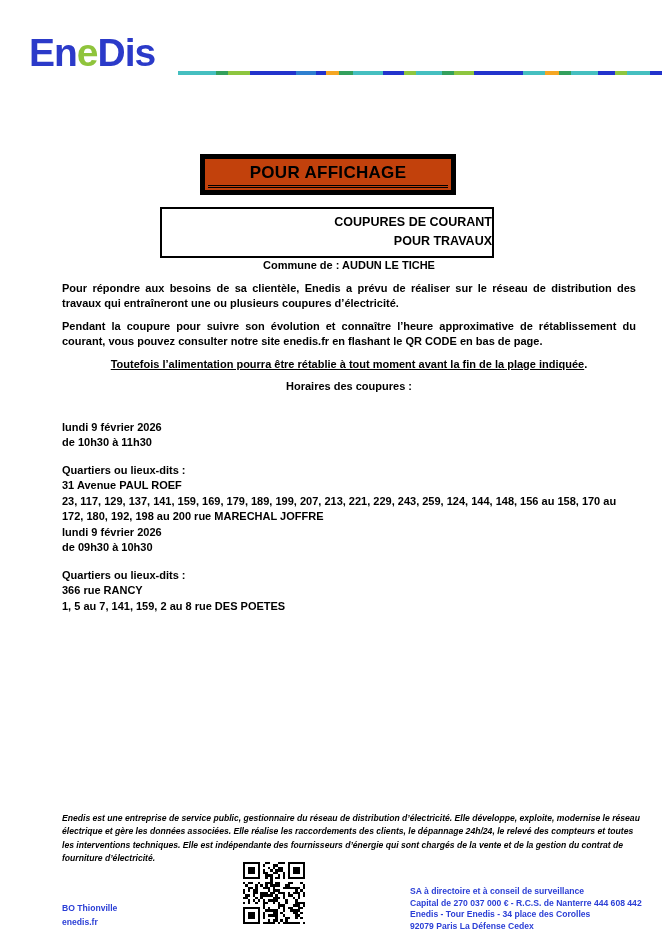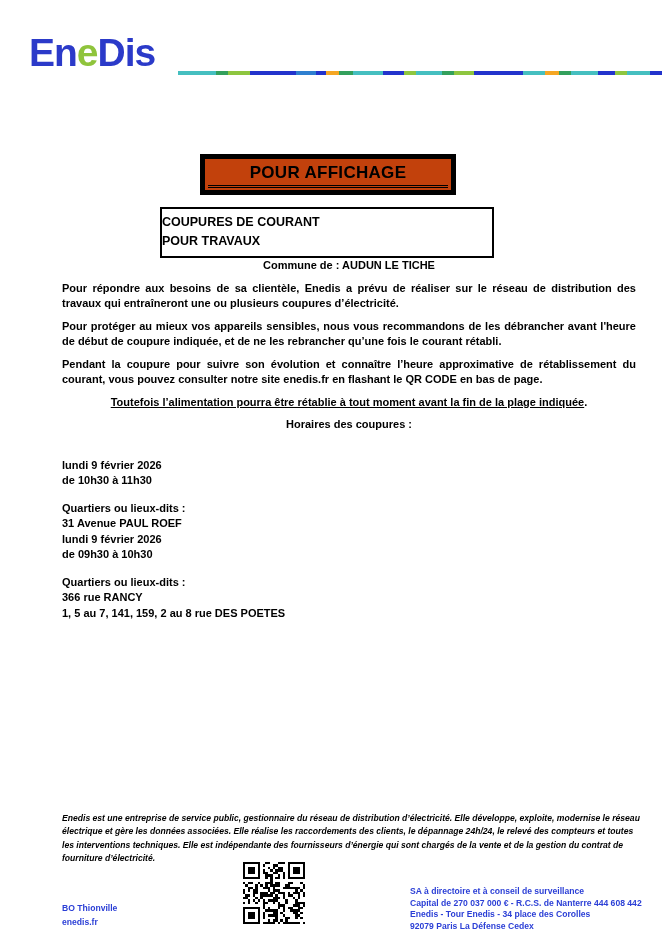--- a/index.html
+++ b/index.html
@@ -30,21 +30,21 @@
       #f5a623 367px 381px,#33a05c 381px 393px,#45bfc0 393px 420px,#2233cc 420px 437px,
       #8ec63f 437px 449px,#45bfc0 449px 472px,#2233cc 472px 484px);}
 
   
   .banner{position:absolute;left:200px;top:154px;width:256px;border:5px solid #000;background:#c2410c;}
   .banner-text{margin:1px 3px 2px;padding:3px 0 2px;text-align:center;
     font-size:17px;font-weight:700;letter-spacing:.3px;border-bottom:3px double #000;}
 
   
   .subtitle{position:absolute;left:160px;top:207px;width:334px;border:2px solid #000;
-    background:#fff;text-align:left;font-size:12.5px;font-weight:700;
+    background:#fff;text-align:right;font-size:12.5px;font-weight:700;
     line-height:1.55;padding:4px 0;}
 
   
   .bodytext{position:absolute;left:62px;top:258px;width:574px;
     font-size:11px;font-weight:700;line-height:15.5px;}
   .bodytext p{margin:0 0 7px;text-align:justify;}
   .bodytext p.nojust{text-align:center;}
   .u{text-decoration:underline;}
   .block{margin:0;}
   .gap-lg{height:18px;}
@@ -78,37 +78,37 @@
   </div>
 
   <div class="subtitle">
     <div>COUPURES DE COURANT</div>
     <div>POUR TRAVAUX</div>
   </div>
 
   <div class="bodytext">
     <p class="nojust">Commune de : AUDUN LE TICHE</p>
     <p>Pour répondre aux besoins de sa clientèle, Enedis a prévu de réaliser sur le réseau de distribution des travaux qui entraîneront une ou plusieurs coupures d’électricité.</p>
-    <p>Pour protéger au mieux vos appareils sensibles, nous vous recommandons de les débrancher avant l'heure de début de coupure indiquée, et de ne les rebrancher qu’une fois le courant rétabli.</p>
     <p>Pendant la coupure pour suivre son évolution et connaître l’heure approximative de rétablissement du courant, vous pouvez consulter notre site enedis.fr en flashant le QR CODE en bas de page.</p>
     <p class="nojust"><span class="u">Toutefois l’alimentation pourra être rétablie à tout moment avant la fin de la plage indiquée</span><span>.</span></p>
     <p class="nojust">Horaires des coupures :</p>
 
     <div class="gap-lg"></div>
 
     <div class="block">
       <div>lundi 9 février 2026</div>
       <div>de 10h30 à 11h30</div>
     </div>
 
     <div class="gap-sm"></div>
 
     <div class="block">
       <div>Quartiers ou lieux-dits :</div>
       <div>31 Avenue PAUL ROEF</div>
+      <div>23, 117, 129, 137, 141, 159, 169, 179, 189, 199, 207, 213, 221, 229, 243, 259, 124, 144, 148, 156 au 158, 170 au 172, 180, 192, 198 au 200 rue MARECHAL JOFFRE</div>
     </div>
 
     <div class="block">
       <div>lundi 9 février 2026</div>
       <div>de 09h30 à 10h30</div>
     </div>
 
     <div class="gap-sm"></div>
 
     <div class="block">

